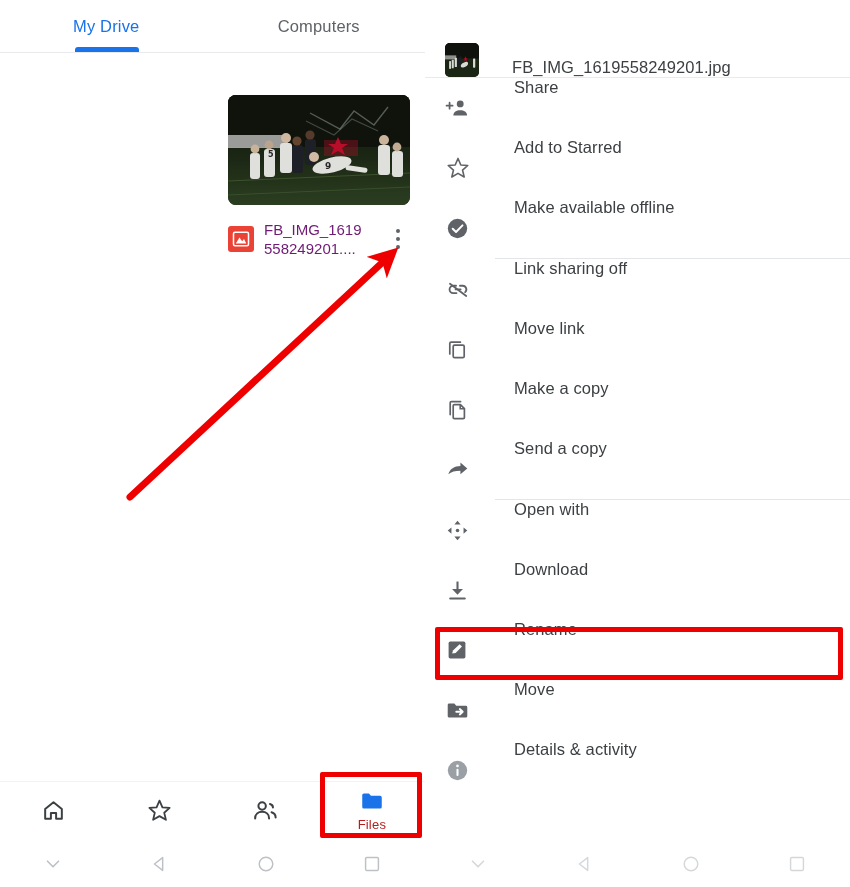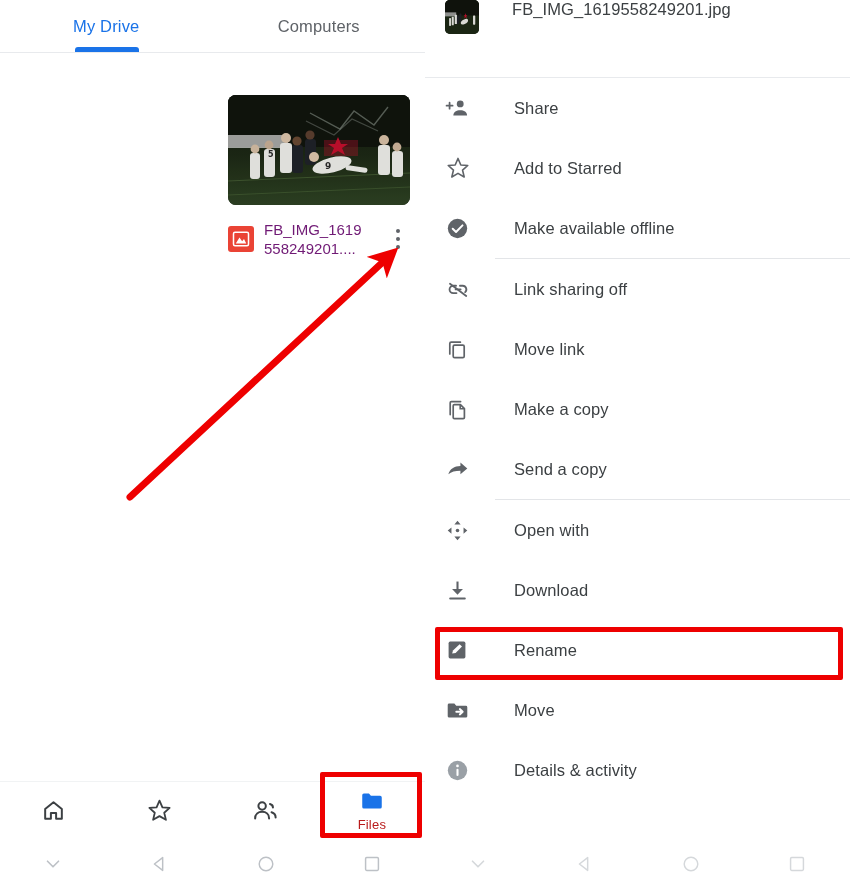--- a/index.html
+++ b/index.html
@@ -116,39 +116,39 @@
   
   .panel-right {
     position: relative;
     width: 425px; height: 887px;
     background: #ffffff;
     overflow: hidden;
   }
   .sheet-header {
     position: relative;
     height: 78px;
-    display: flex; align-items: flex-start;
+    display: flex; align-items: flex-end;
     padding-left: 20px;
     border-bottom: 1px solid #e8eaed;
   }
   .sheet-thumb {
     width: 34px; height: 34px; border-radius: 5px;
     overflow: hidden; flex: 0 0 34px; background:#1d241c;
   }
   .sheet-thumb svg { display:block; width: 34px; height: 34px; }
   .sheet-title {
     margin-left: 33px;
     font-size: 16.5px; color: #3c4043; letter-spacing: .1px;
     white-space: nowrap;
   }
   .menu { position: relative; }
   .menu-item {
     position: relative;
     height: 60px;
-    display: flex; align-items: center;
+    display: flex; 
     padding-left: 20px;
     cursor: pointer;
   }
   .menu-icon {
     width: 38px; flex: 0 0 38px;
     display: flex; align-items: center; justify-content: flex-start;
   }
   .menu-icon svg { display: block; }
   .menu-label {
     margin-left: 31px;

